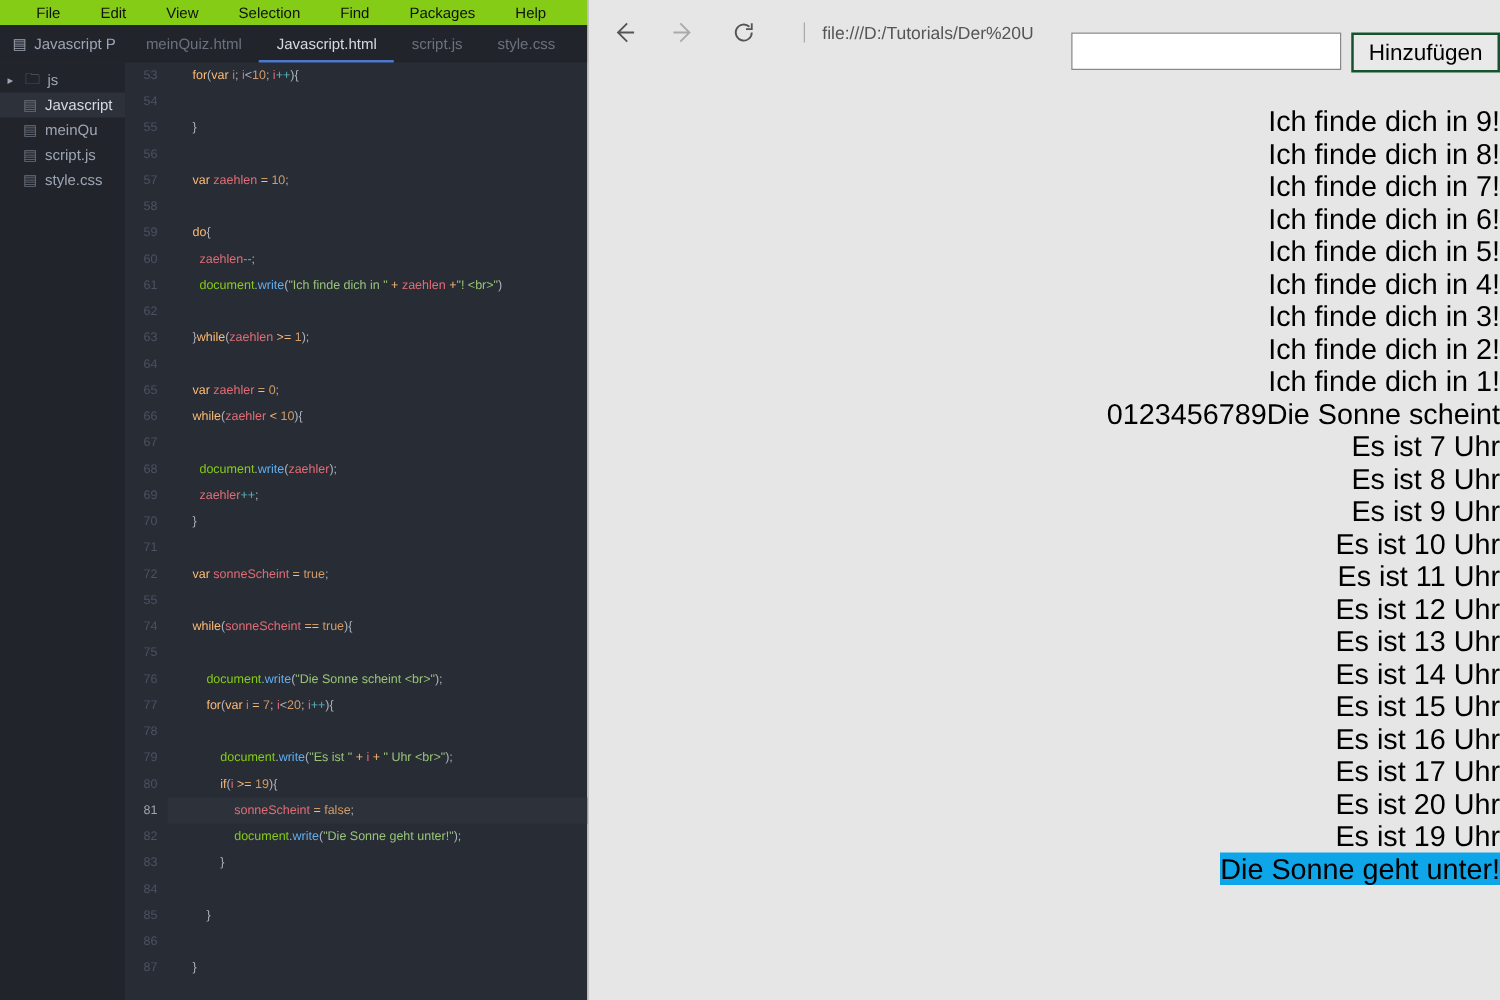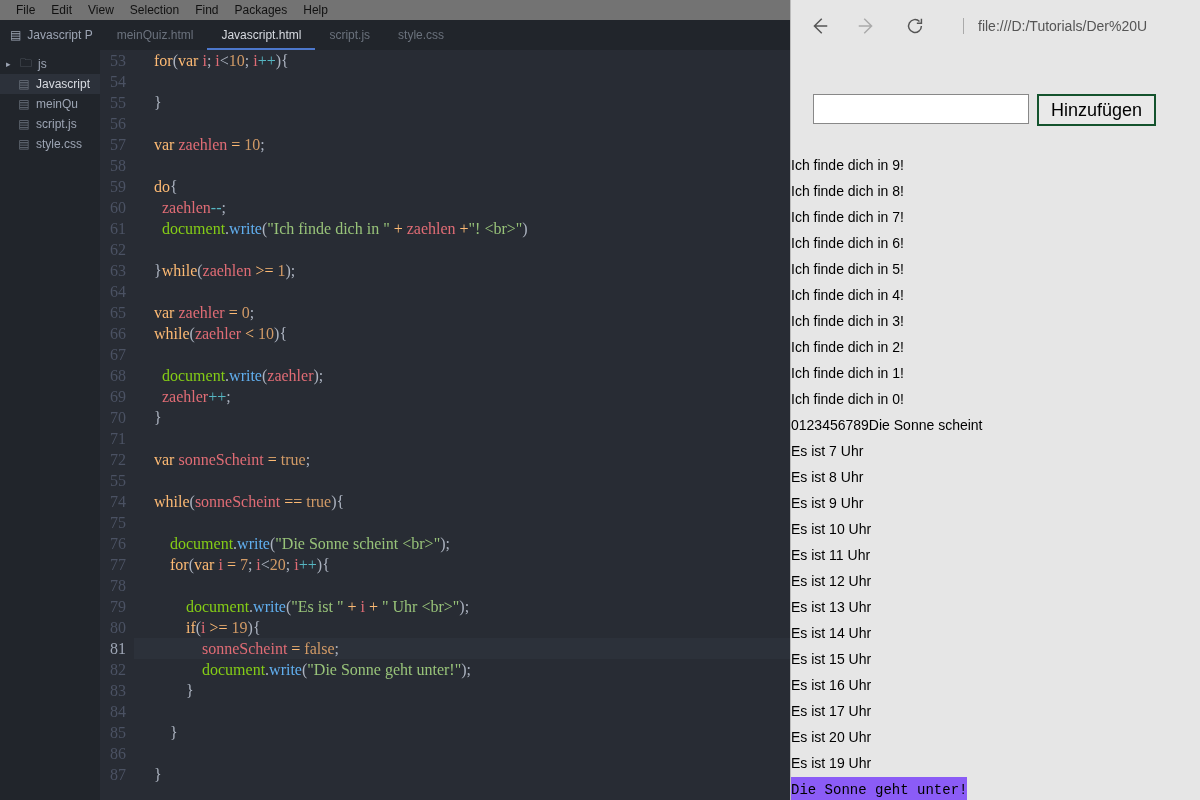--- a/index.html
+++ b/index.html
@@ -1,66 +1,66 @@
 <!DOCTYPE html>
 <html><head>
 <meta charset="utf-8">
 <style>
 * { margin: 0; padding: 0; box-sizing: border-box; }
 body { font-family: "Segoe UI", Arial, sans-serif; width: 1200px; height: 800px; overflow: hidden; display: flex; }
 
 
 .editor-pane { width: 790px; height: 800px; background: #282c34; display: flex; flex-direction: column; }
-.menubar { height: 20px; background: #737373; display: flex; align-items: center; padding: 0 8px; font-size: 12px; color: #111; gap: 0; flex-shrink: 0; }
+.menubar { height: 20px; background: #84cc16; display: flex; align-items: center; padding: 0 21px; font-size: 12px; color: #111; gap: 16px; flex-shrink: 0; }
 .menubar span { padding: 2px 8px; }
 .tabbar { height: 30px; background: #21252b; display: flex; align-items: stretch; font-size: 12px; flex-shrink: 0; }
 .tabbar .proj { display: flex; align-items: center; gap: 6px; padding: 0 10px; color: #9da5b4; }
 .tabbar .tab { display: flex; align-items: center; padding: 0 14px; color: #6b727d; position: relative; text-align: center; }
 .tabbar .tab.active { color: #d7dae0; }
 .tabbar .tab.active::after { content:""; position:absolute; left:0; right:0; bottom:0; height:2px; background:#4d78cc; }
 .editor-body { flex: 1; display: flex; overflow: hidden; }
 .tree { width: 100px; background: #21252b; color: #9da5b4; font-size: 12px; padding-top: 4px; flex-shrink: 0; }
 .tree-row { display: flex; align-items: center; gap: 6px; padding: 3px 6px 3px 18px; white-space: nowrap; overflow: hidden; }
 .tree-row.folder { padding-left: 6px; }
 .tree-row.sel { background: #2c313a; color: #d7dae0; }
 .tree-row .chev { width: 8px; display:inline-block; font-size:9px; }
 .tree-row .ficon { width:12px; height:12px; display:inline-flex; justify-content:center; align-items:center; color:#6b727d; }
 
-.code-area { flex:1; display:flex; font-family: Liberation Serif, serif; font-size: 16px; line-height: 21px; overflow:hidden; }
+.code-area { flex:1; display:flex; font-family: Liberation Sans, sans-serif; font-size: 10px; line-height: 21px; overflow:hidden; }
 .gutter { width: 34px; text-align: right; color: #4b5263; padding: 0 8px 0 0; user-select:none; }
 .gutter .ln { height:21px; }
 .gutter .ln.hl { color:#9da5b4; }
 .code { flex:1; color:#abb2bf; white-space: pre; position:relative; }
 .code .line { height:21px; padding-left: 20px; }
 .code .line.hl { background:#2c313a; }
 
 
 .kw { color:#fdba74; }     
 .st { color:#98c379; }     
 .nm { color:#d19a66; }     
 .bl { color:#d19a66; }     
 .fn { color:#61afef; }     
 .va { color:#e06c75; }     
 .op { color:#56b6c2; }     
 .pn { color:#abb2bf; }     
 .ob { color:#84cc16; }     
 
 
-.browser-pane { flex:1; height:800px; background:#e6e6e6; display:flex; flex-direction:column; border-left:1px solid #bbb;gap:16px; }
+.browser-pane { flex:1; height:800px; background:#e6e6e6; display:flex; flex-direction:row; border-left:1px solid #bbb; }
 .toolbar { height:52px; display:flex; align-items:center; gap:24px; padding: 0 8px 0 16px; flex-shrink:0; }
 .nav-icn { width:24px; height:24px; display:flex; align-items:center; justify-content:center; color:#555; }
 .nav-icn.disabled { color:#aaa; }
 .addr { flex:1; font-size:14px; color:#555; border-left:1px solid #aaa; padding-left:14px; margin-left:12px; white-space:nowrap; overflow:hidden; }
 .page { flex:1; background:#e6e6e6; padding: 26px 0 0 0; overflow:hidden; position:relative; }
 .formrow { padding-left:22px; display:flex; gap:8px; margin-bottom:26px; }
 .formrow input[type=text] { width:216px; height:30px; border:1px solid #888; background:#fff; }
 .formrow button { height:32px; padding:0 12px; font-size:18px; background:#e9e9e9; border:2px solid #14532d; }
-.out { font-size:14px; line-height:26px; color:#000; font-family: Arial, sans-serif; padding-left:0; }
+.out { font-size:23px; line-height:26px; color:#000; font-family: Arial, sans-serif; padding-left:0;text-align:right; }
 .out div { padding-left:0; }
-.out .sel { background:#8b5cf6; display:inline-block;font-family:Liberation Mono, monospace; }
+.out .sel { background:#0ea5e9; display:inline-block; }
 svg { display:block; }
 </style>
 </head>
 <body>
 
 <div class="editor-pane">
 
   <div class="menubar">
     <span>File</span>
     <span>Edit</span>
@@ -186,21 +186,20 @@
     <div class="out" id="out">
         <div>Ich finde dich in 9!</div>
         <div>Ich finde dich in 8!</div>
         <div>Ich finde dich in 7!</div>
         <div>Ich finde dich in 6!</div>
         <div>Ich finde dich in 5!</div>
         <div>Ich finde dich in 4!</div>
         <div>Ich finde dich in 3!</div>
         <div>Ich finde dich in 2!</div>
         <div>Ich finde dich in 1!</div>
-        <div>Ich finde dich in 0!</div>
         <div>0123456789Die Sonne scheint</div>
         <div>Es ist 7 Uhr</div>
         <div>Es ist 8 Uhr</div>
         <div>Es ist 9 Uhr</div>
         <div>Es ist 10 Uhr</div>
         <div>Es ist 11 Uhr</div>
         <div>Es ist 12 Uhr</div>
         <div>Es ist 13 Uhr</div>
         <div>Es ist 14 Uhr</div>
         <div>Es ist 15 Uhr</div>

